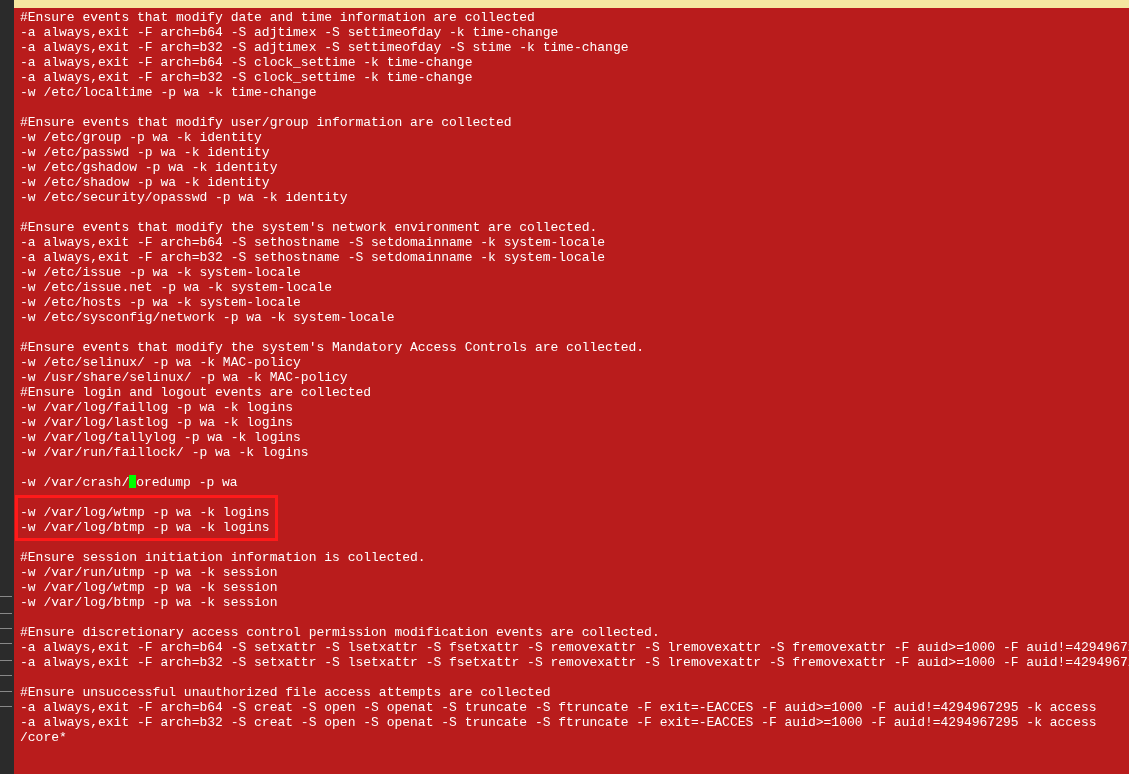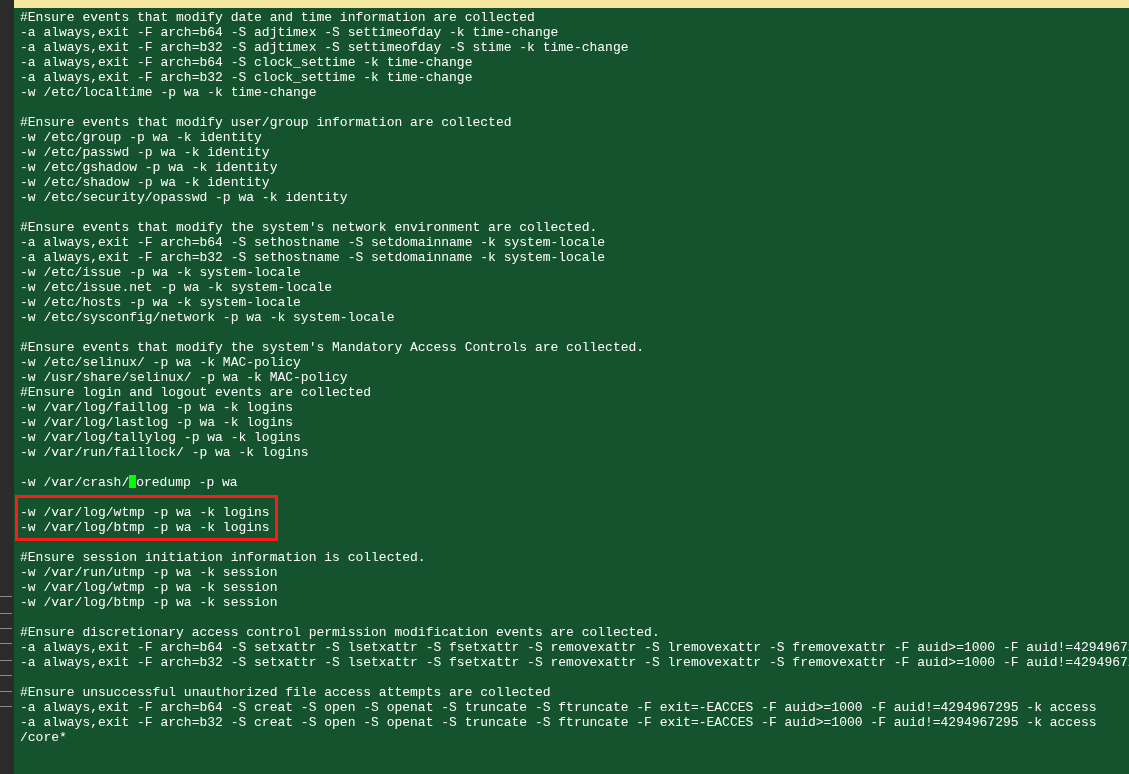--- a/index.html
+++ b/index.html
@@ -28,21 +28,21 @@
     right: 0;
     height: 8px;
     background: #f5e7a0;
   }
   .term {
     position: absolute;
     left: 14px;
     top: 8px;
     right: 0;
     bottom: 0;
-    background: #14532d;
+    background: #b91c1c;
     color: #ffffff;
     padding: 2px 6px 6px 6px;
     box-sizing: border-box;
     white-space: pre;
   }
   .line { display: block; height: 15px; }
   .tick {
     position: absolute;
     left: 0;
     width: 12px;

